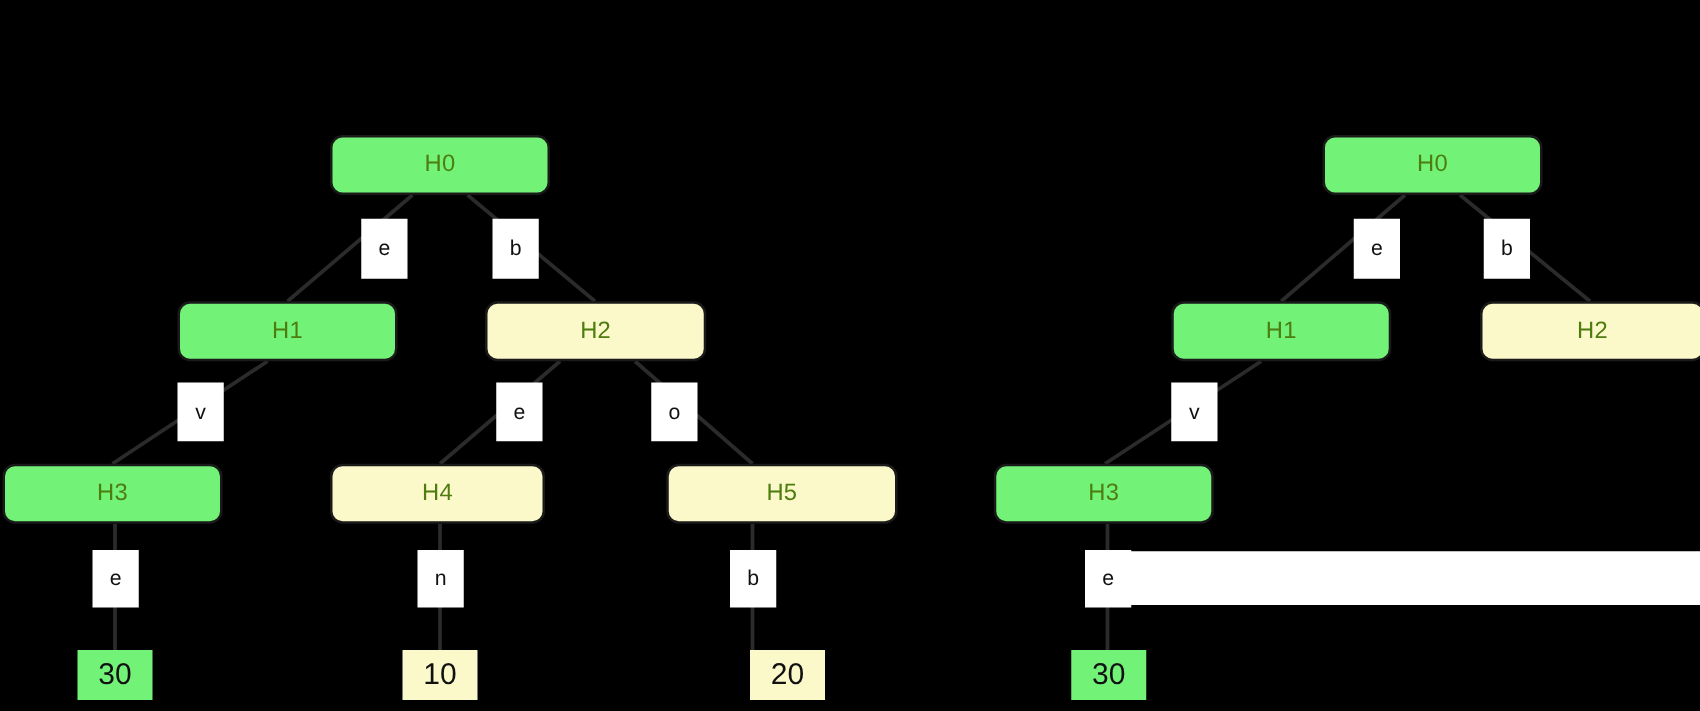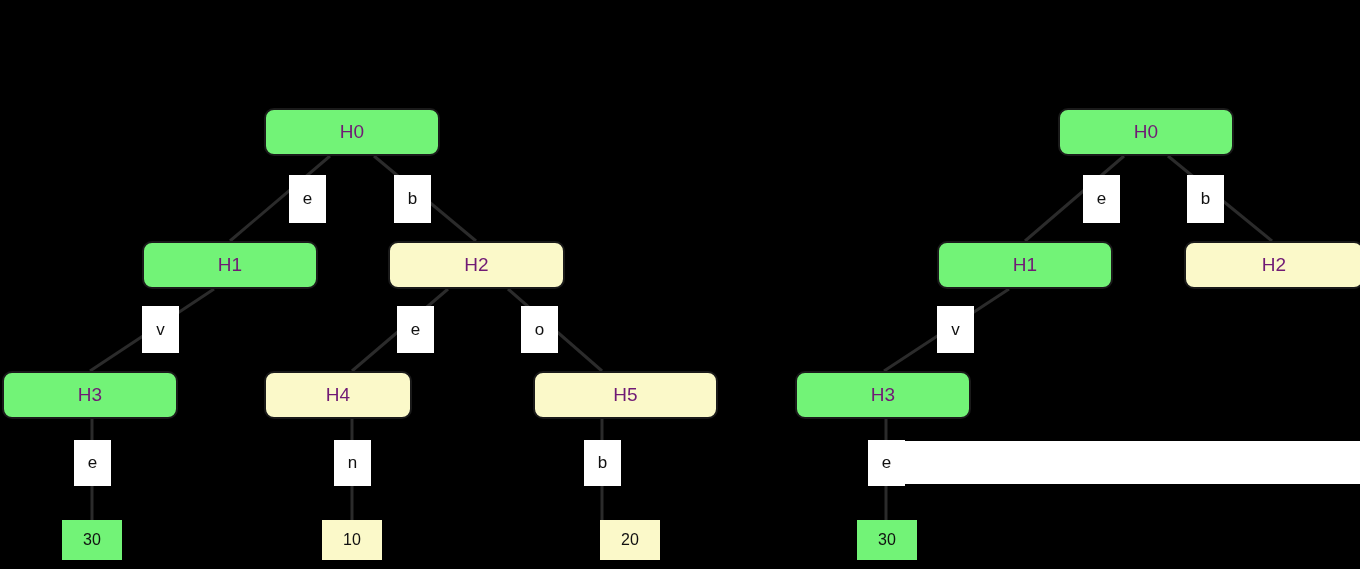--- a/index.html
+++ b/index.html
@@ -38,36 +38,36 @@
   
   .node {
     position: absolute;
     box-sizing: border-box;
     border-radius: 10px;
     border: 2px solid #1a1a1a;
     display: flex;
     align-items: center;
     justify-content: center;
     font-size: 19px;
-    color: #701a75;
+    color: #4d7c0f;
     letter-spacing: 0.2px;
   }
   .node.green { background: #72f377; }
   .node.yellow { background: #fbf9c9; }
 
   
   .leaf {
     position: absolute;
     box-sizing: border-box;
     border-radius: 0;
     border: none;
     display: flex;
     align-items: center;
     justify-content: center;
-    font-size: 16px;
+    font-size: 24px;
     color: #111111;
   }
   .leaf.green { background: #72f377; }
   .leaf.yellow { background: #fbf9c9; }
 
   
   .edge-label {
     position: absolute;
     box-sizing: border-box;
     background: #ffffff;
@@ -101,21 +101,21 @@
 
   <div id="artifact-root">
       <div class="artifact-band" style="left: 875px; top: 441px; width: 485px; height: 43px; background: rgb(255, 255, 255);"></div>
     </div>
 
   <div id="node-root">
       <div class="node green" style="left: 264px; top: 108px; width: 176px; height: 48px;">H0</div>
       <div class="node green" style="left: 142px; top: 241px; width: 176px; height: 48px;">H1</div>
       <div class="node yellow" style="left: 388px; top: 241px; width: 177px; height: 48px;">H2</div>
       <div class="node green" style="left: 2px; top: 371px; width: 176px; height: 48px;">H3</div>
-      <div class="node yellow" style="left: 264px; top: 371px; width: 148px; height: 48px;">H4</div>
+      <div class="node yellow" style="left: 264px; top: 371px; width: 172px; height: 48px;">H4</div>
       <div class="node yellow" style="left: 510px; top: 371px; width: 185px; height: 48px; margin-left: 23px;">H5</div>
       <div class="leaf green" style="left: 62px; top: 520px; width: 60px; height: 40px;">30</div>
       <div class="leaf yellow" style="left: 322px; top: 520px; width: 60px; height: 40px;">10</div>
       <div class="leaf yellow" style="left: 600px; top: 520px; width: 60px; height: 40px;">20</div>
       <div class="node green" style="left: 1058px; top: 108px; width: 176px; height: 48px;">H0</div>
       <div class="node green" style="left: 937px; top: 241px; width: 176px; height: 48px;">H1</div>
       <div class="node yellow" style="left: 1184px; top: 241px; width: 180px; height: 48px;">H2</div>
       <div class="node green" style="left: 795px; top: 371px; width: 176px; height: 48px;">H3</div>
       <div class="leaf green" style="left: 857px; top: 520px; width: 60px; height: 40px;">30</div>
     </div>

